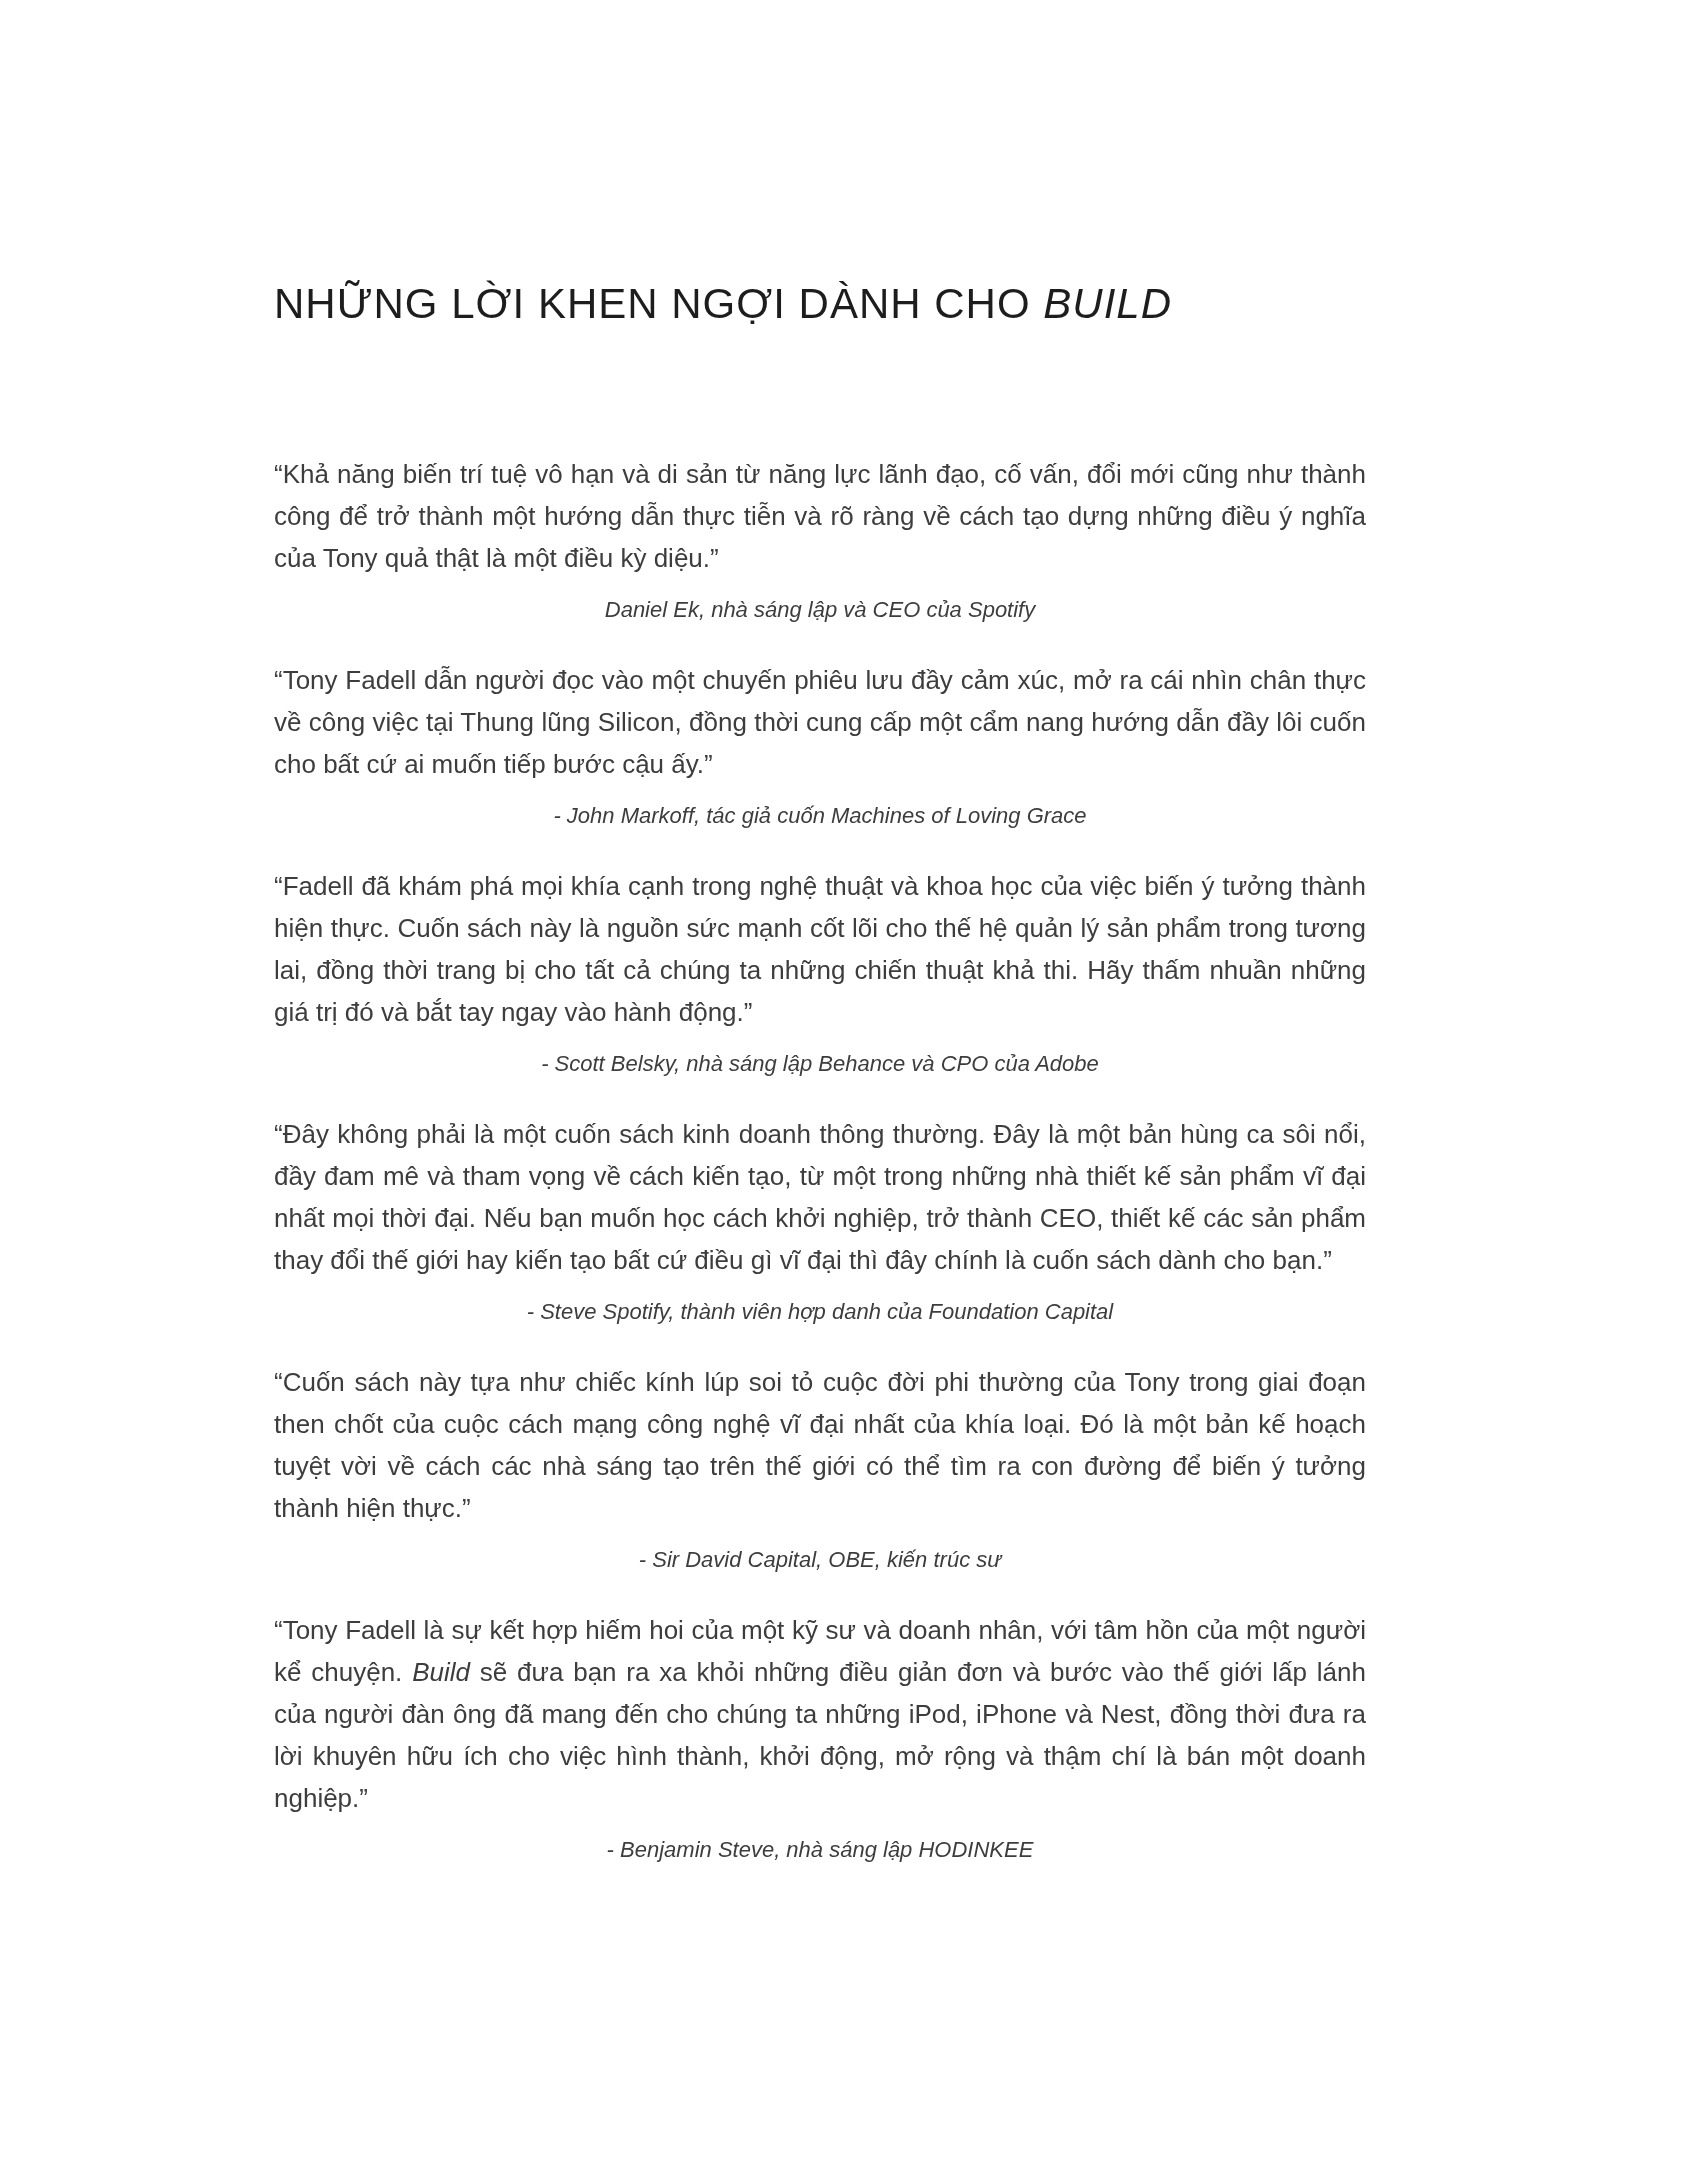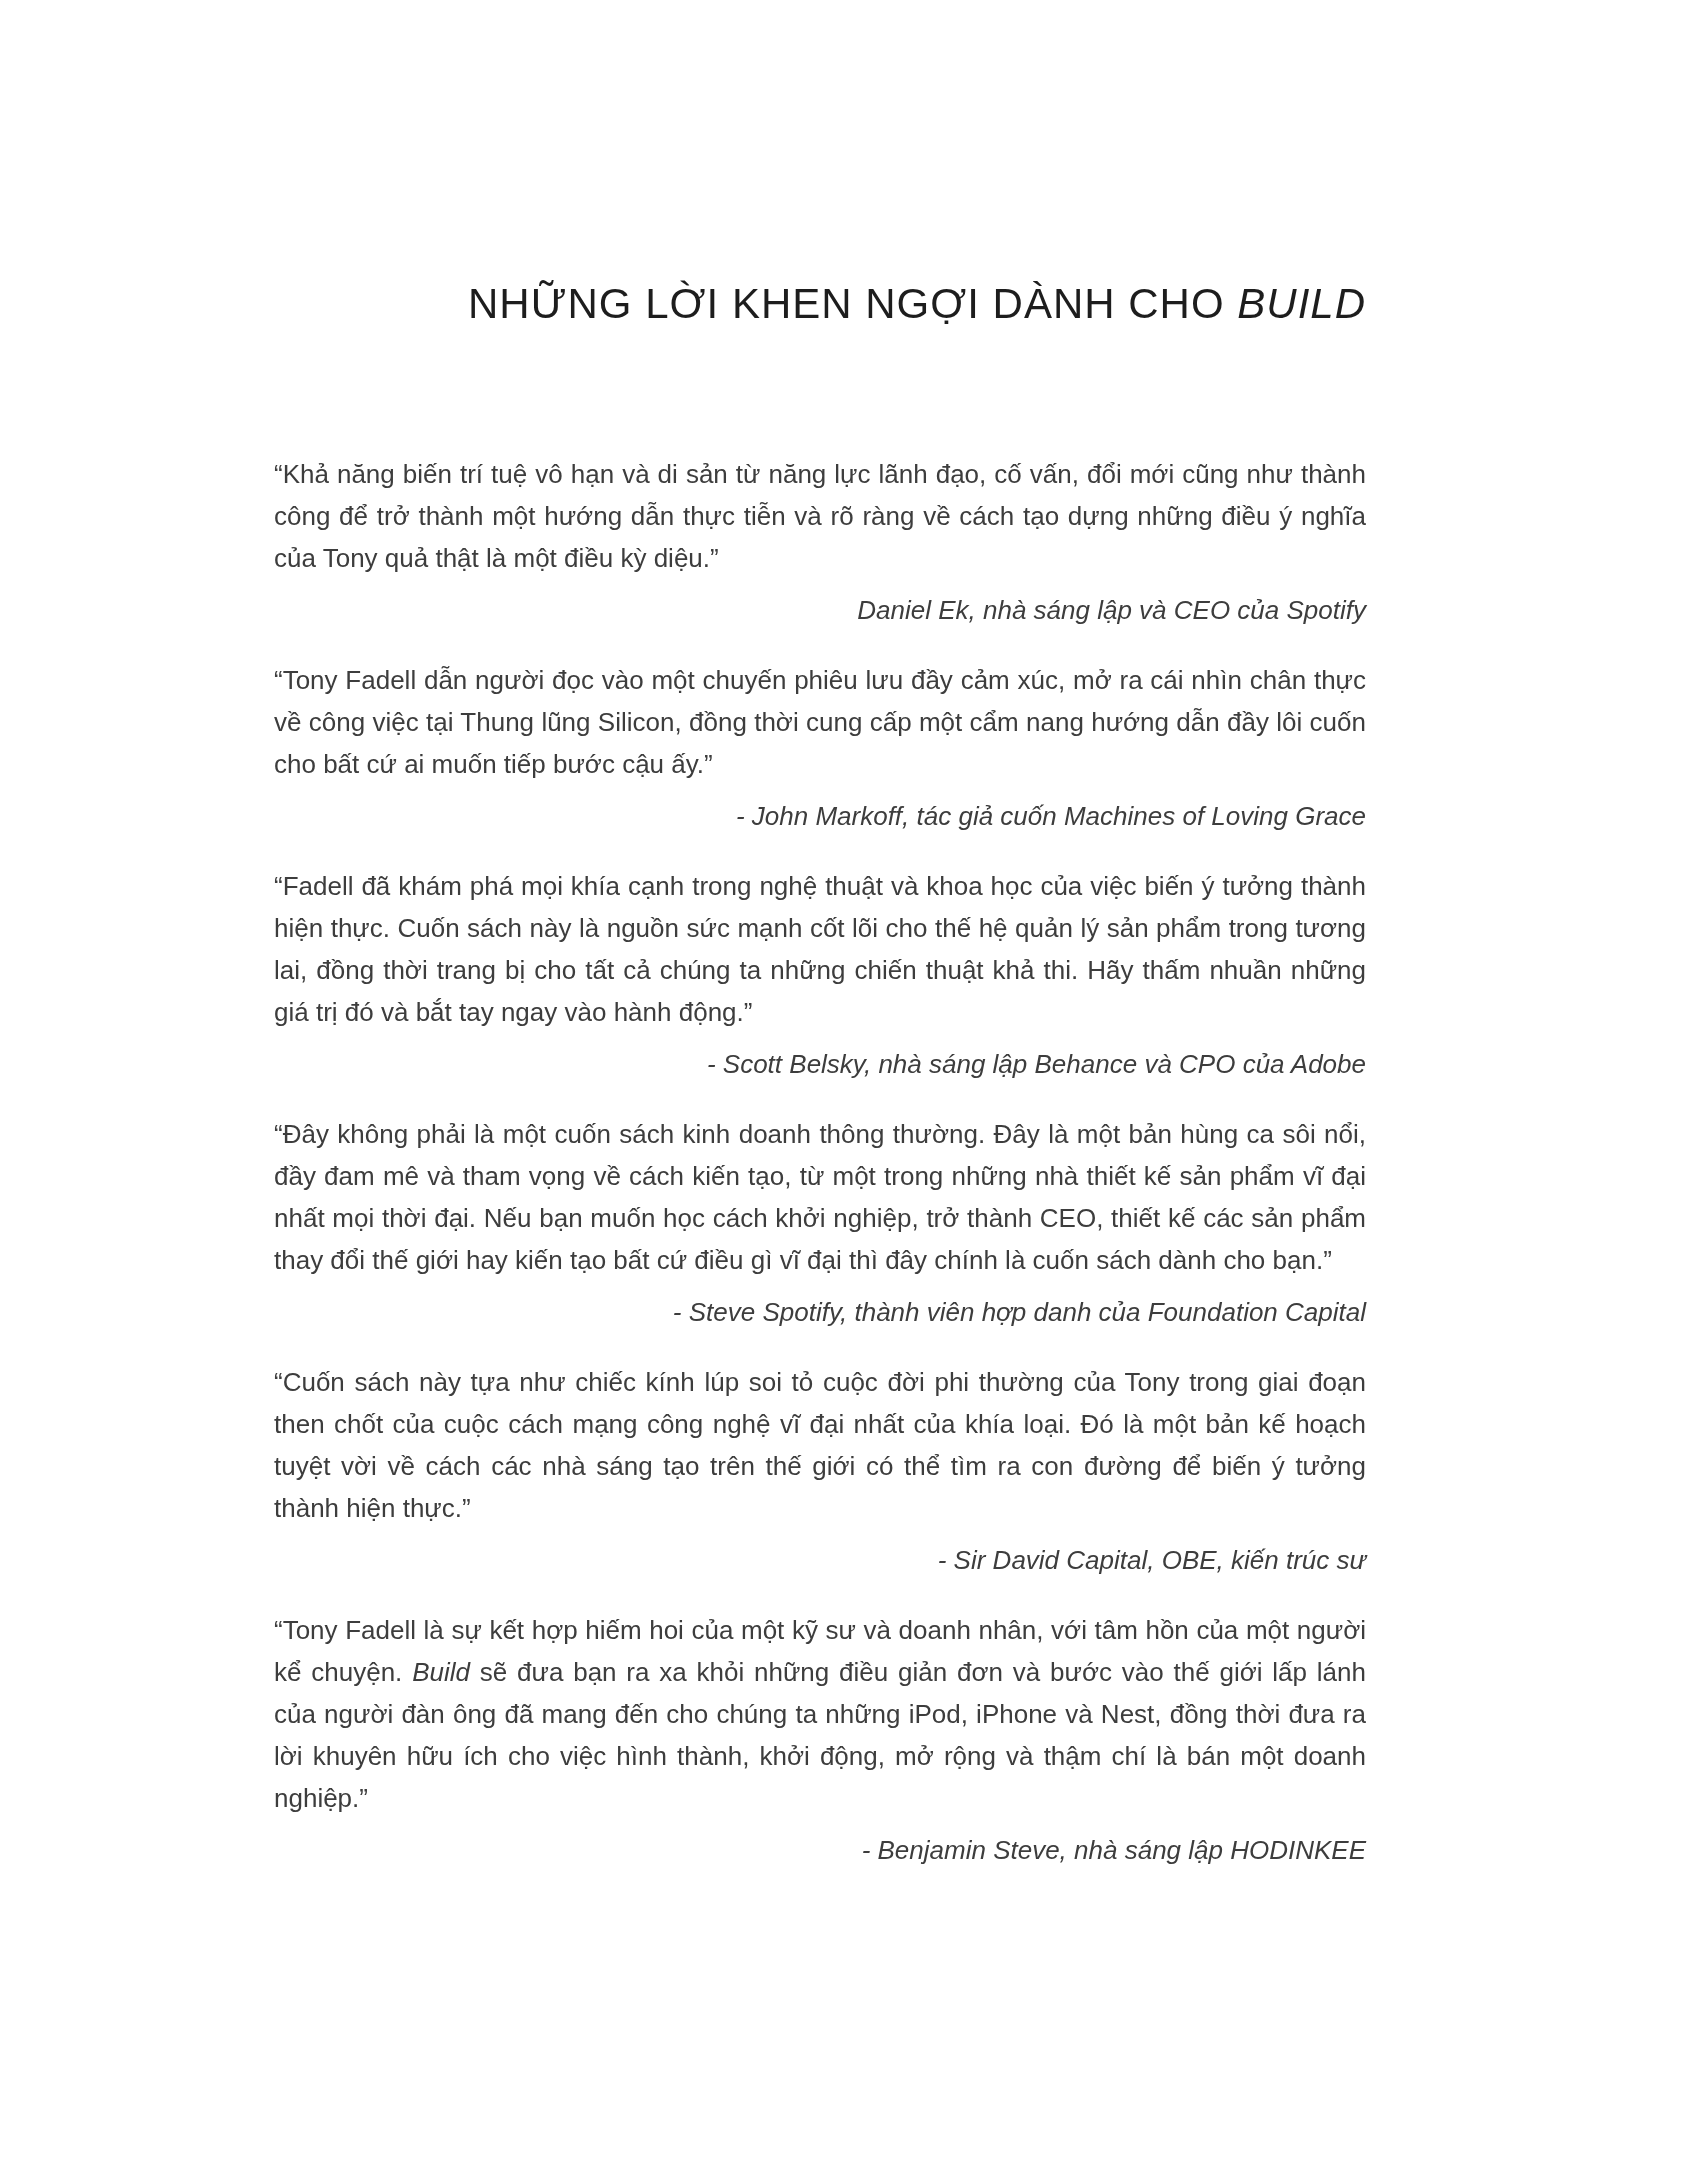--- a/index.html
+++ b/index.html
@@ -17,39 +17,39 @@
     top: 0;
     width: 1092px;
     padding-top: 279px;
   }
   .title {
     font-size: 42px;
     font-weight: 400;
     letter-spacing: 1px;
     line-height: 50px;
     color: #1d1d1d;
-    text-align: right;
+    text-align: left;
     white-space: nowrap;
     margin-bottom: 124px;
   }
   .title i { font-style: italic; }
   .quote-block { margin-bottom: 28px; }
   .quote-text {
     font-size: 26px;
     line-height: 42px;
     color: #3d3d3d;
     text-align: justify;
   }
   .quote-text i { font-style: italic; }
   .attribution {
-    font-size: 26px;
+    font-size: 22px;
     line-height: 42px;
     color: #3d3d3d;
     font-style: italic;
-    text-align: right;
+    text-align: center;
     margin-top: 10px;
   }
 </style>
 </head>
 <body>
 
 <div class="page">
   <h1 class="title">NHỮNG LỜI KHEN NGỢI DÀNH CHO <i>BUILD</i></h1>
   <div class="quotes">
   <div class="quote-block">

